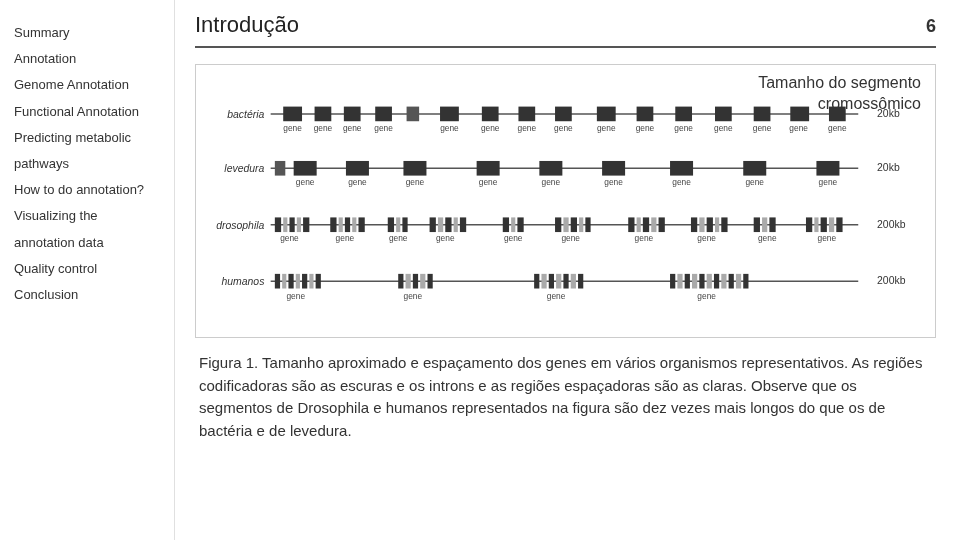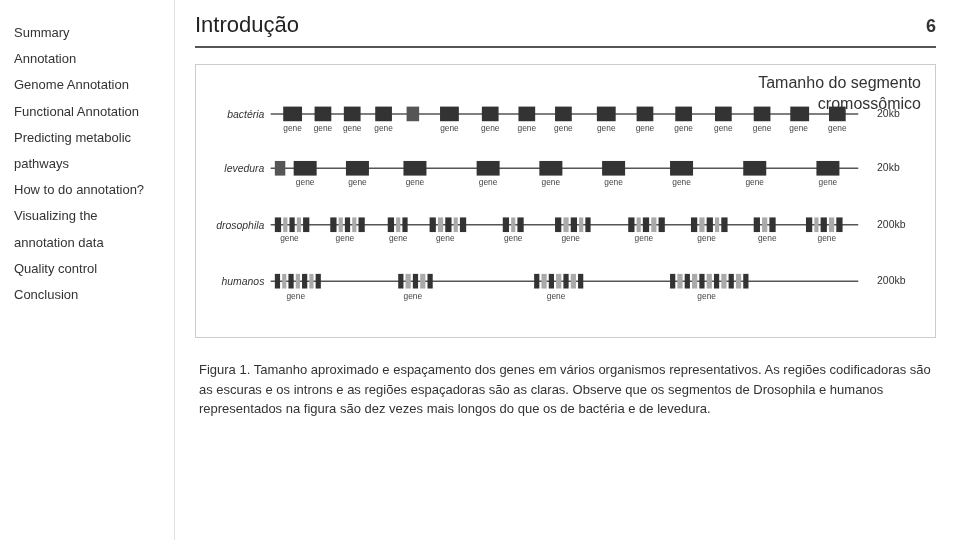--- a/index.html
+++ b/index.html
@@ -84,24 +84,24 @@
       top: 8px;
       right: 14px;
       font-size: 16px;
       color: #333;
       text-align: right;
       line-height: 1.3;
     }
 
     
     #figure-caption {
-      font-size: 13px;
+      font-size: 15px;
       color: #333;
       line-height: 1.5;
-      margin-top: 12px;
+      margin-top: 4px;
       padding: 0 4px;
     }
 
     
     .genome-svg {
       width: 100%;
     }
   </style>
 </head>
 <body>

